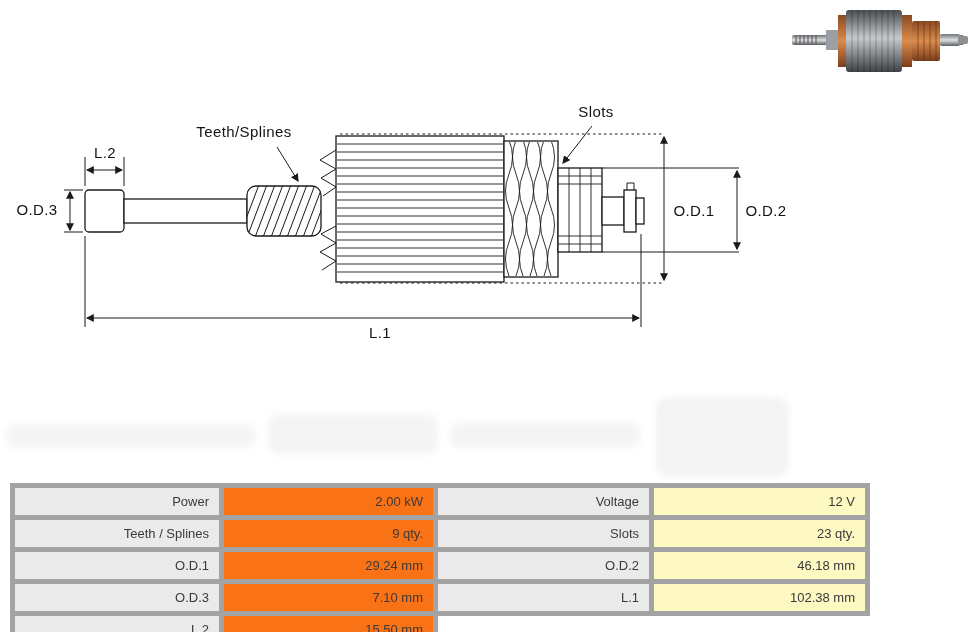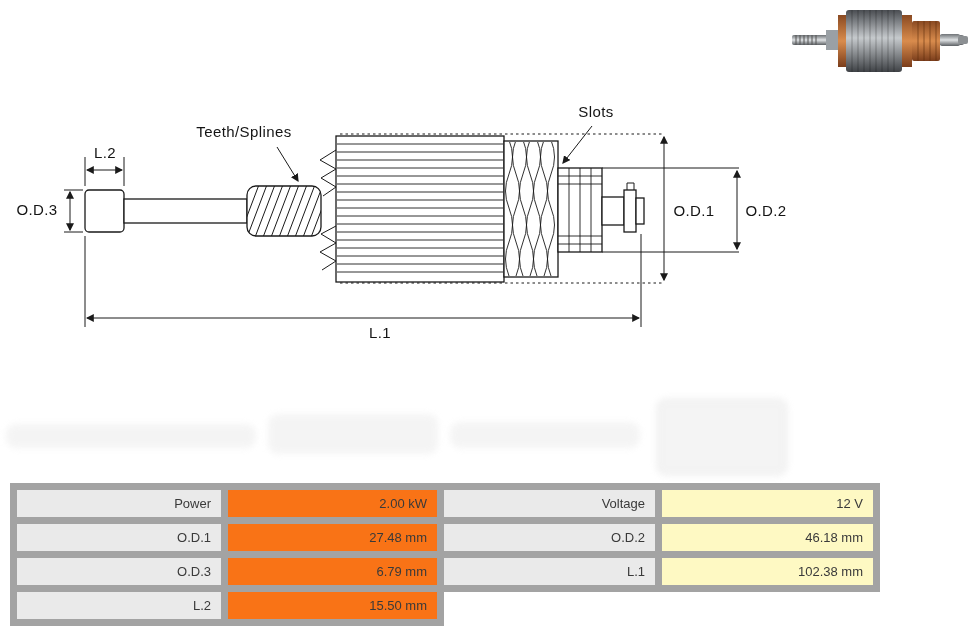--- a/index.html
+++ b/index.html
@@ -17,21 +17,21 @@
   .watermark span{position:absolute;display:block;background:#ececec;border-radius:10px;}
   .wm1{left:6px;top:32px;width:250px;height:24px;}
   .wm2{left:268px;top:22px;width:170px;height:40px;border-radius:20px;}
   .wm3{left:450px;top:30px;width:190px;height:26px;}
   .wm4{left:656px;top:6px;width:120px;height:66px;border-radius:50%;background:#f0f0f0;border:6px solid #e7e7e7;}
   .spec-table{
     position:absolute;left:10px;top:483px;width:779px;
     border-collapse:collapse;font-size:13px;color:#3a3a3a;table-layout:fixed;
   }
   .spec-table td{
-    border:7px solid #a3a3a3;height:27px;padding:0 10px 0 4px;
+    border:5px solid #a3a3a3;height:27px;padding:0 10px 0 4px;
     text-align:right;overflow:hidden;white-space:nowrap;
   }
   td.c1{width:190px;background:#eaeaea;}
   td.c2{width:195px;background:#f97316;}
   td.c3{width:197px;background:#eaeaea;}
   td.c4{width:197px;background:#fef9c3;}
   td.none{background:#ffffff;border:none;}
 </style>
 </head>
 <body>
@@ -233,28 +233,34 @@
 
   <table class="spec-table">
     <tbody>
       <tr>
         <td class="c1">Power</td>
         <td class="c2">2.00 kW</td>
         <td class="c3">Voltage</td>
         <td class="c4">12 V</td>
       </tr>
       <tr>
+        <td class="c1">Teeth / Splines</td>
+        <td class="c2">9 qty.</td>
+        <td class="c3">Slots</td>
+        <td class="c4">23 qty.</td>
+      </tr>
+      <tr>
         <td class="c1">O.D.1</td>
-        <td class="c2">27.48 mm</td>
+        <td class="c2">29.24 mm</td>
         <td class="c3">O.D.2</td>
         <td class="c4">46.18 mm</td>
       </tr>
       <tr>
         <td class="c1">O.D.3</td>
-        <td class="c2">6.79 mm</td>
+        <td class="c2">7.10 mm</td>
         <td class="c3">L.1</td>
         <td class="c4">102.38 mm</td>
       </tr>
       <tr>
         <td class="c1">L.2</td>
         <td class="c2">15.50 mm</td>
         <td class="c3 none"></td>
         <td class="c4 none"></td>
       </tr>
     </tbody>

